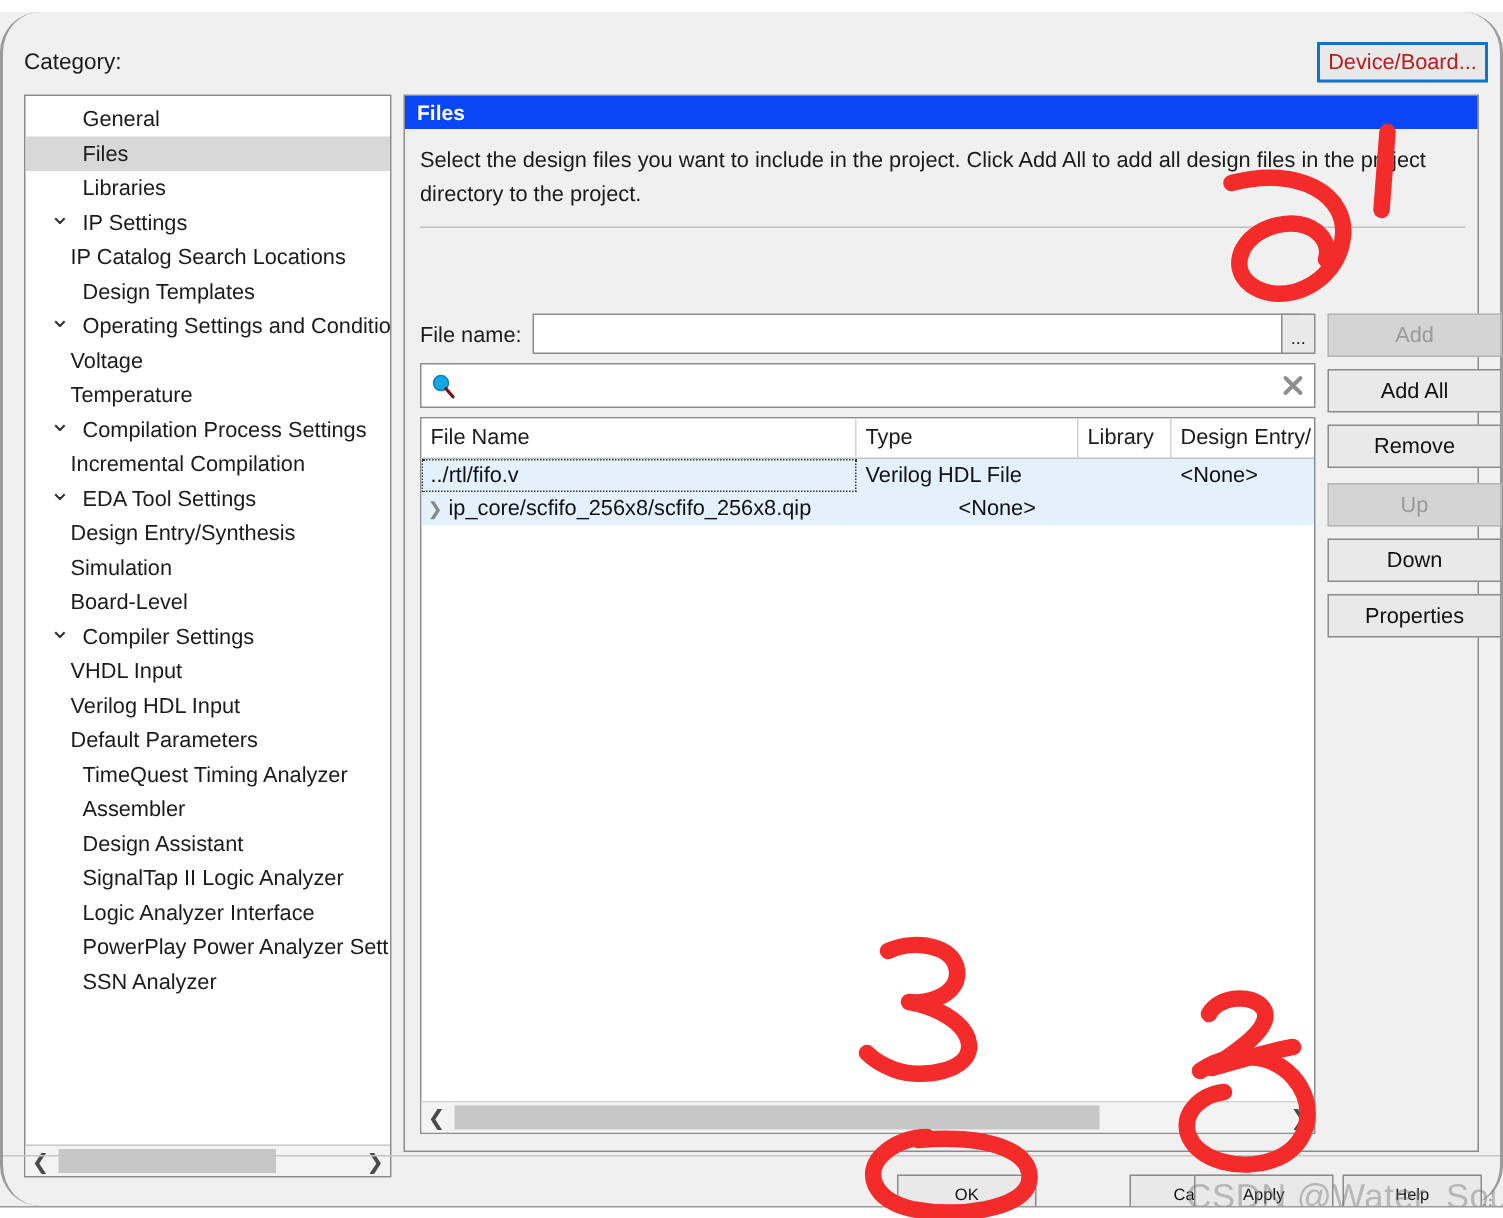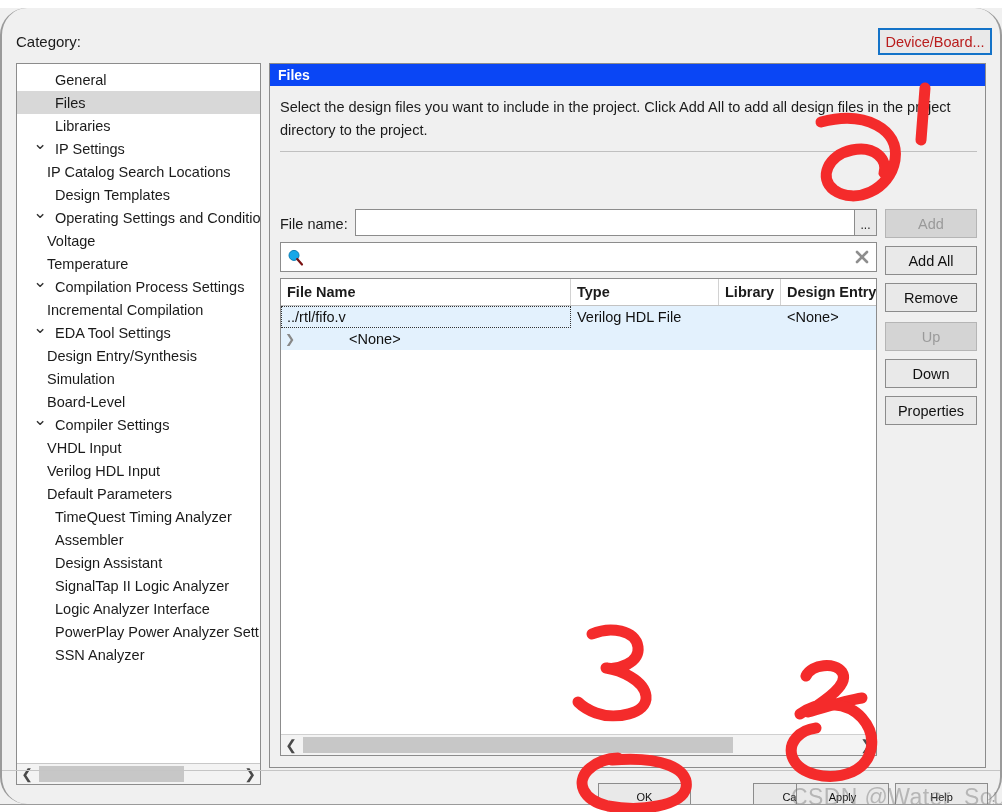--- a/index.html
+++ b/index.html
@@ -206,21 +206,20 @@
   }
   .th {
     height: 26px;
     display: flex; align-items: center;
     padding-left: 6px;
     box-sizing: border-box;
     border-right: 1px solid #d2d2d2;
     white-space: nowrap;
     overflow: hidden;
     cursor: pointer;
-    font-weight: bold;
   }
   .th.c0 { width: 290px; }
   .th.c1 { width: 148px; }
   .th.c2 { width: 62px; }
   .th.c3 { width: 95px; border-right: 0; }
 
   .tr {
     position: relative;
     height: 22px;
     display: flex; align-items: center;
@@ -259,21 +258,21 @@
     border-top: 1px solid #d0d0d0;
     display: flex; align-items: center;
   }
 
   
   .side-btns {
     position: absolute; left: 615px; top: 145px;
     width: 92px;
   }
   .side-btn {
-    width: 92px; height: 29px;
+    width: 116px; height: 29px;
     margin-bottom: 8px;
     background: #e9e9e9;
     border: 1px solid #8c8c8c;
     box-sizing: border-box;
     font-size: 14.5px; color: #111;
     display: flex; align-items: center; justify-content: center;
     cursor: pointer;
   }
   .side-btn.disabled {
     background: #d4d4d4;
@@ -475,20 +474,21 @@
           </div>
         <div id="table-body">
             <div class="tr focused">
               <div class="td c0">../rtl/fifo.v</div>
               <div class="td c1">Verilog HDL File</div>
               <div class="td c2"></div>
               <div class="td c3">&lt;None&gt;</div>
             </div>
             <div class="tr has-exp">
               <span class="expander">❯</span>
+              <div class="td c0">ip_core/scfifo_256x8/scfifo_256x8.qip</div>
               <div class="td c2"></div>
               <div class="td c3">&lt;None&gt;</div>
             </div>
           </div>
         <div class="table-hsb">
           <div class="sb-arrow">❮</div>
           <div class="sb-track">
             <div class="sb-thumb" style="left:2px; width:430px;"></div>
           </div>
           <div class="sb-arrow">❯</div>

